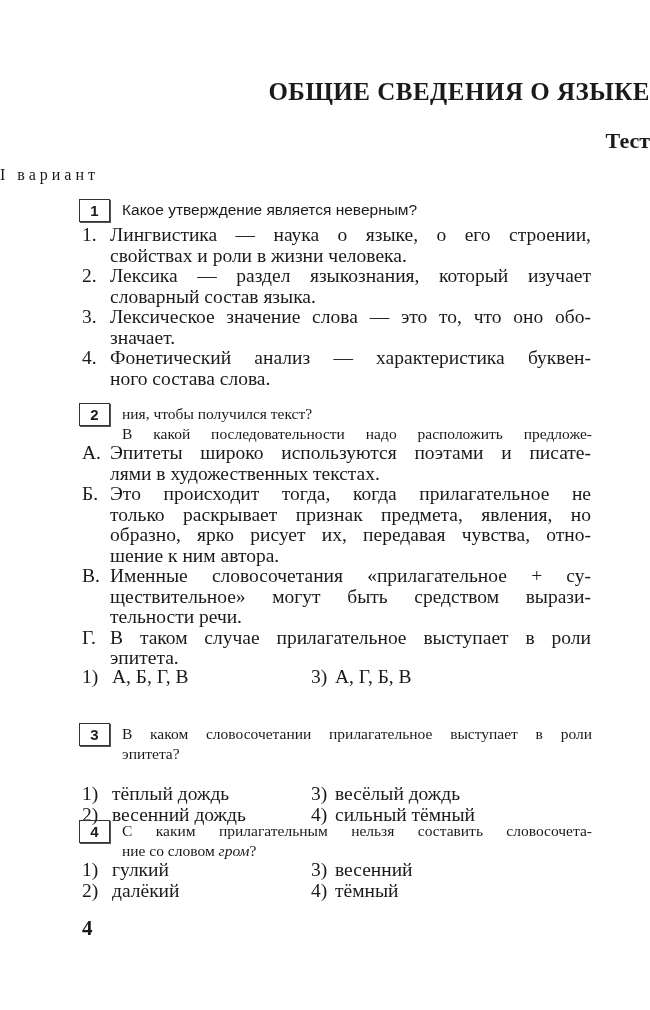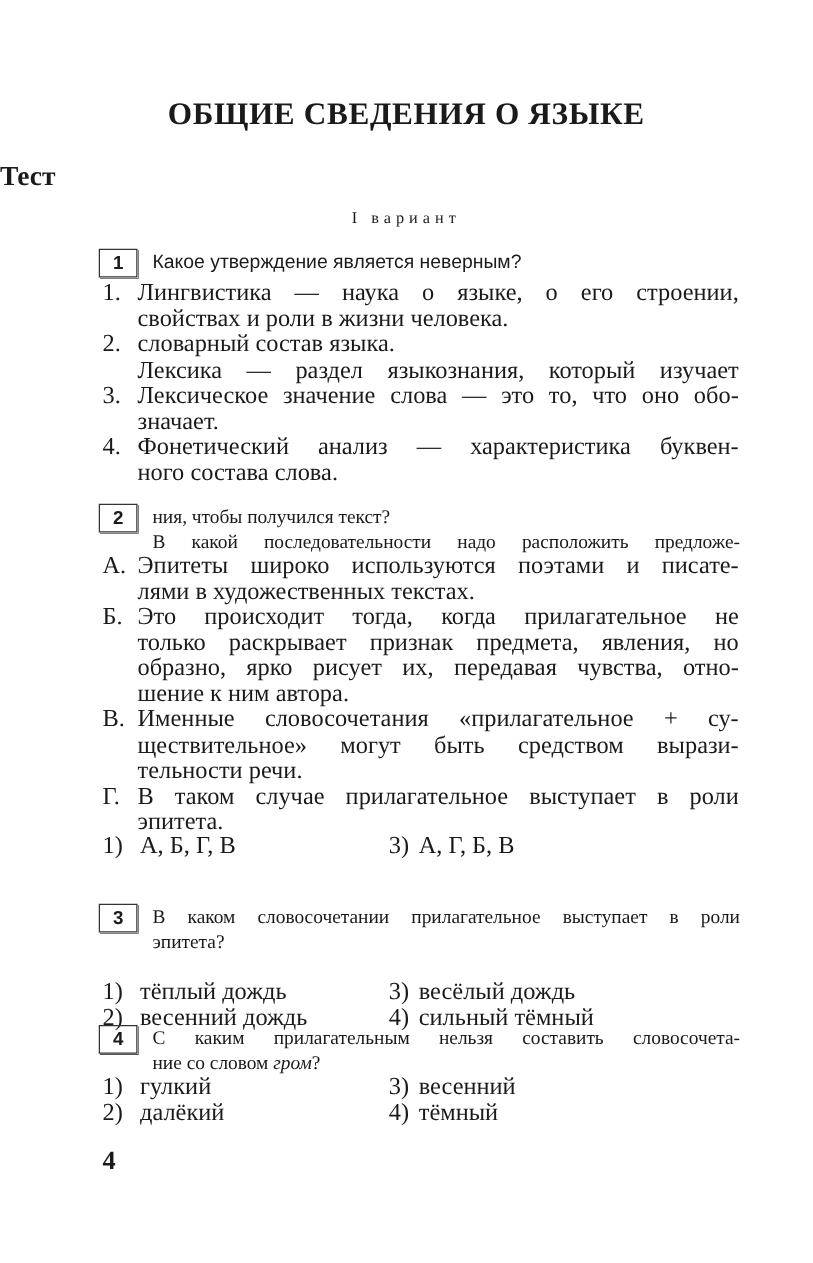--- a/index.html
+++ b/index.html
@@ -1,29 +1,29 @@
 <!DOCTYPE html>
 <html><head>
 <meta charset="utf-8">
 <style>
   html, body { margin: 0; padding: 0; background: #ffffff; }
   body { width: 650px; height: 1010px; position: relative; overflow: hidden; color: #1a1a1a; }
   .page { position: absolute; left: 0; top: 0; width: 650px; height: 1010px; }
 
   .chapter-title {
-    position: absolute; left: 0; width: 650px; top: 78px; text-align: center;
+    position: absolute; left: 0; width: 650px; top: 78px; text-align: right;
     font-family: "Liberation Serif", serif; font-weight: bold; font-size: 25px; letter-spacing: 0.5px;
   }
   .test-title {
-    position: absolute; left: 0; width: 650px; top: 128px; text-align: left;
+    position: absolute; left: 0; width: 650px; top: 128px; text-align: right;
     font-family: "Liberation Serif", serif; font-weight: bold; font-size: 22px;
   }
   .variant {
-    position: absolute; left: 0; width: 650px; top: 166px; text-align: center;
-    font-family: "Liberation Serif", serif; font-size: 13px; letter-spacing: 4px;
+    position: absolute; left: 0; width: 650px; top: 166px; 
+    font-family: "Liberation Serif", serif; font-size: 16px; letter-spacing: 4px;
   }
 
   .q-head { position: absolute; left: 79px; width: 512px; }
   .q-num {
     position: absolute; left: 0; top: 0; width: 29px; height: 21px;
     border: 1px solid #333; box-shadow: 1px 1px 0 #555;
     font-family: "Liberation Sans", sans-serif; font-weight: bold; font-size: 15px;
     text-align: center; line-height: 21px;
   }
   .q-text {
@@ -70,22 +70,22 @@
     <div class="q-text">Какое утверждение является неверным?</div>
   </div>
   <div class="opt-list" style="top:225px;">
     <div class="opt">
       <span class="mark">1.</span>
       <span class="line jl">Лингвистика — наука о языке, о его строении,</span>
       <span class="line">свойствах и роли в жизни человека.</span>
     </div>
     <div class="opt">
       <span class="mark">2.</span>
+      <span class="line jl">Лексика — раздел языкознания, который изучает</span>
       <span class="line">словарный состав языка.</span>
-      <span class="line jl">Лексика — раздел языкознания, который изучает</span>
     </div>
     <div class="opt">
       <span class="mark">3.</span>
       <span class="line jl">Лексическое значение слова — это то, что оно обо-</span>
       <span class="line">значает.</span>
     </div>
     <div class="opt">
       <span class="mark">4.</span>
       <span class="line jl">Фонетический анализ — характеристика буквен-</span>
       <span class="line">ного состава слова.</span>

